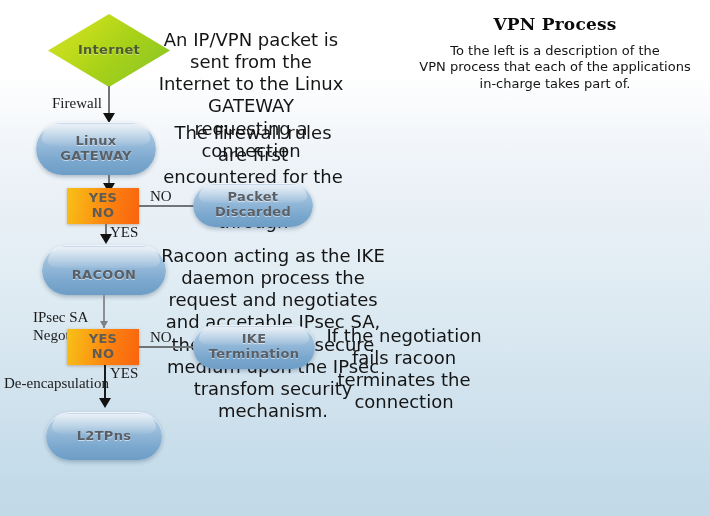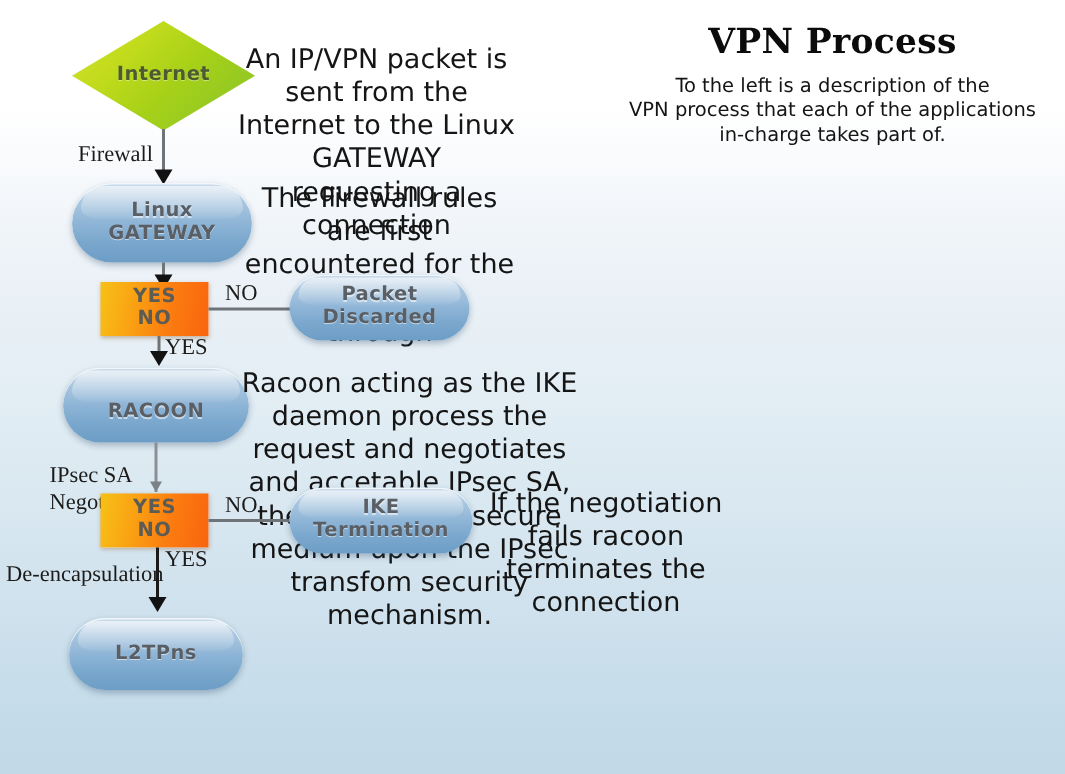--- a/index.html
+++ b/index.html
@@ -79,21 +79,21 @@
   }
   .desc{
     position:absolute;font-size:18px;color:#151515;
     line-height:1.23;text-align:center;
   }
 
   
   #panel{position:absolute;}
   #panel .title{
     font-family:"DejaVu Serif","Liberation Serif",serif;
-    font-weight:bold;font-size:23px;color:#0b0b0b;text-align:center;
+    font-weight:bold;font-size:17px;color:#0b0b0b;text-align:center;
     letter-spacing:.2px;
   }
   #panel .sub{
     margin-top:9px;font-size:13px;color:#141414;
     line-height:1.25;text-align:center;
   }
 </style>
 </head>
 <body>
 
@@ -112,21 +112,21 @@
   </div>
   <div class="desc" style="left:158px;top:29px;width:186px;">An IP/VPN packet is sent
 from the Internet to the
 Linux GATEWAY requesting
 a connection</div>
 
   <div class="vline" style="left:108px;top:86px;height:31px;"></div>
   <div class="arrowhead" style="left:103px;top:113px;"></div>
   <div class="edge-label" style="left:52px;top:95px;">Firewall</div>
 
-  <div class="pill" style="left:48px;top:122px;width:120px;height:53px;">
+  <div class="pill" style="left:36px;top:122px;width:120px;height:53px;">
     <div class="node-label" style="white-space:pre-line;">Linux
 GATEWAY</div>
   </div>
   <div class="desc" style="left:160px;top:122px;width:186px;">The Firewall rules are first
 encountered for the packet
 to go through</div>
 
   <div class="vline" style="left:108px;top:175px;height:14px;"></div>
   <div class="arrowhead" style="left:103px;top:183px;"></div>
 

